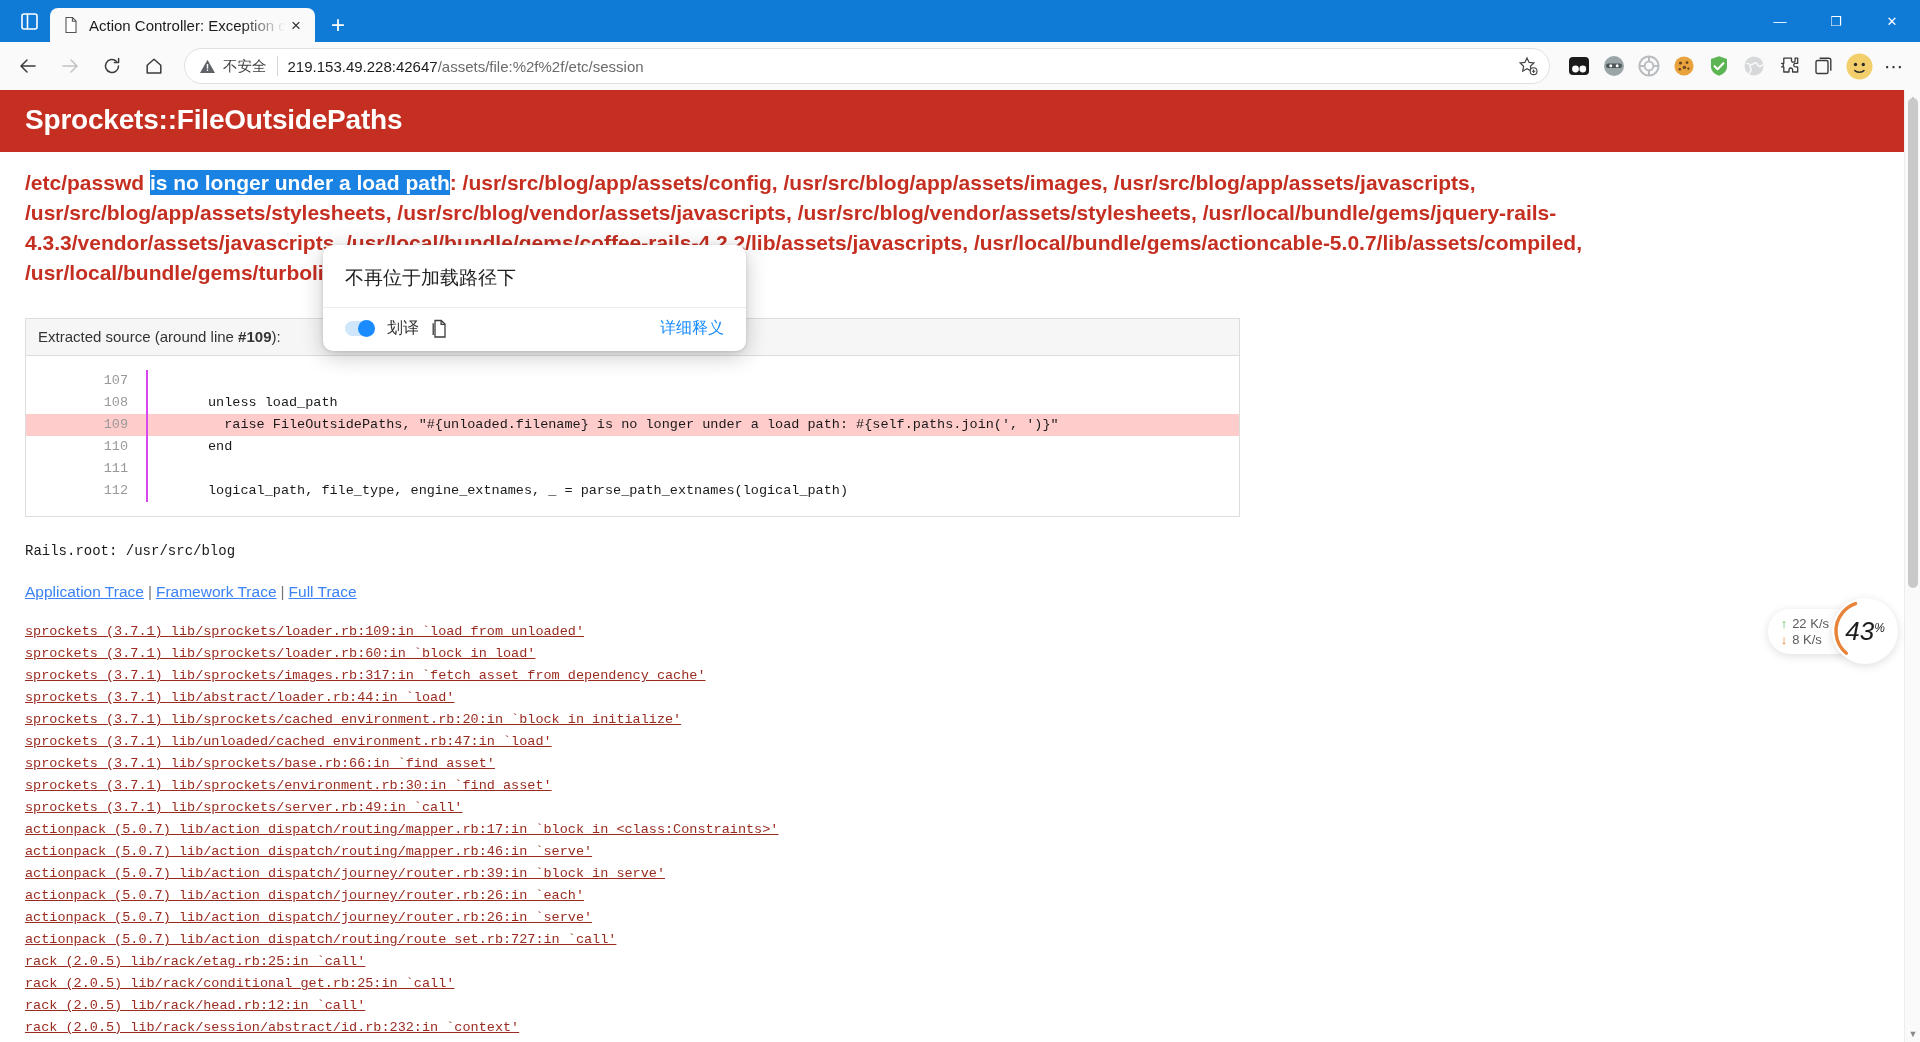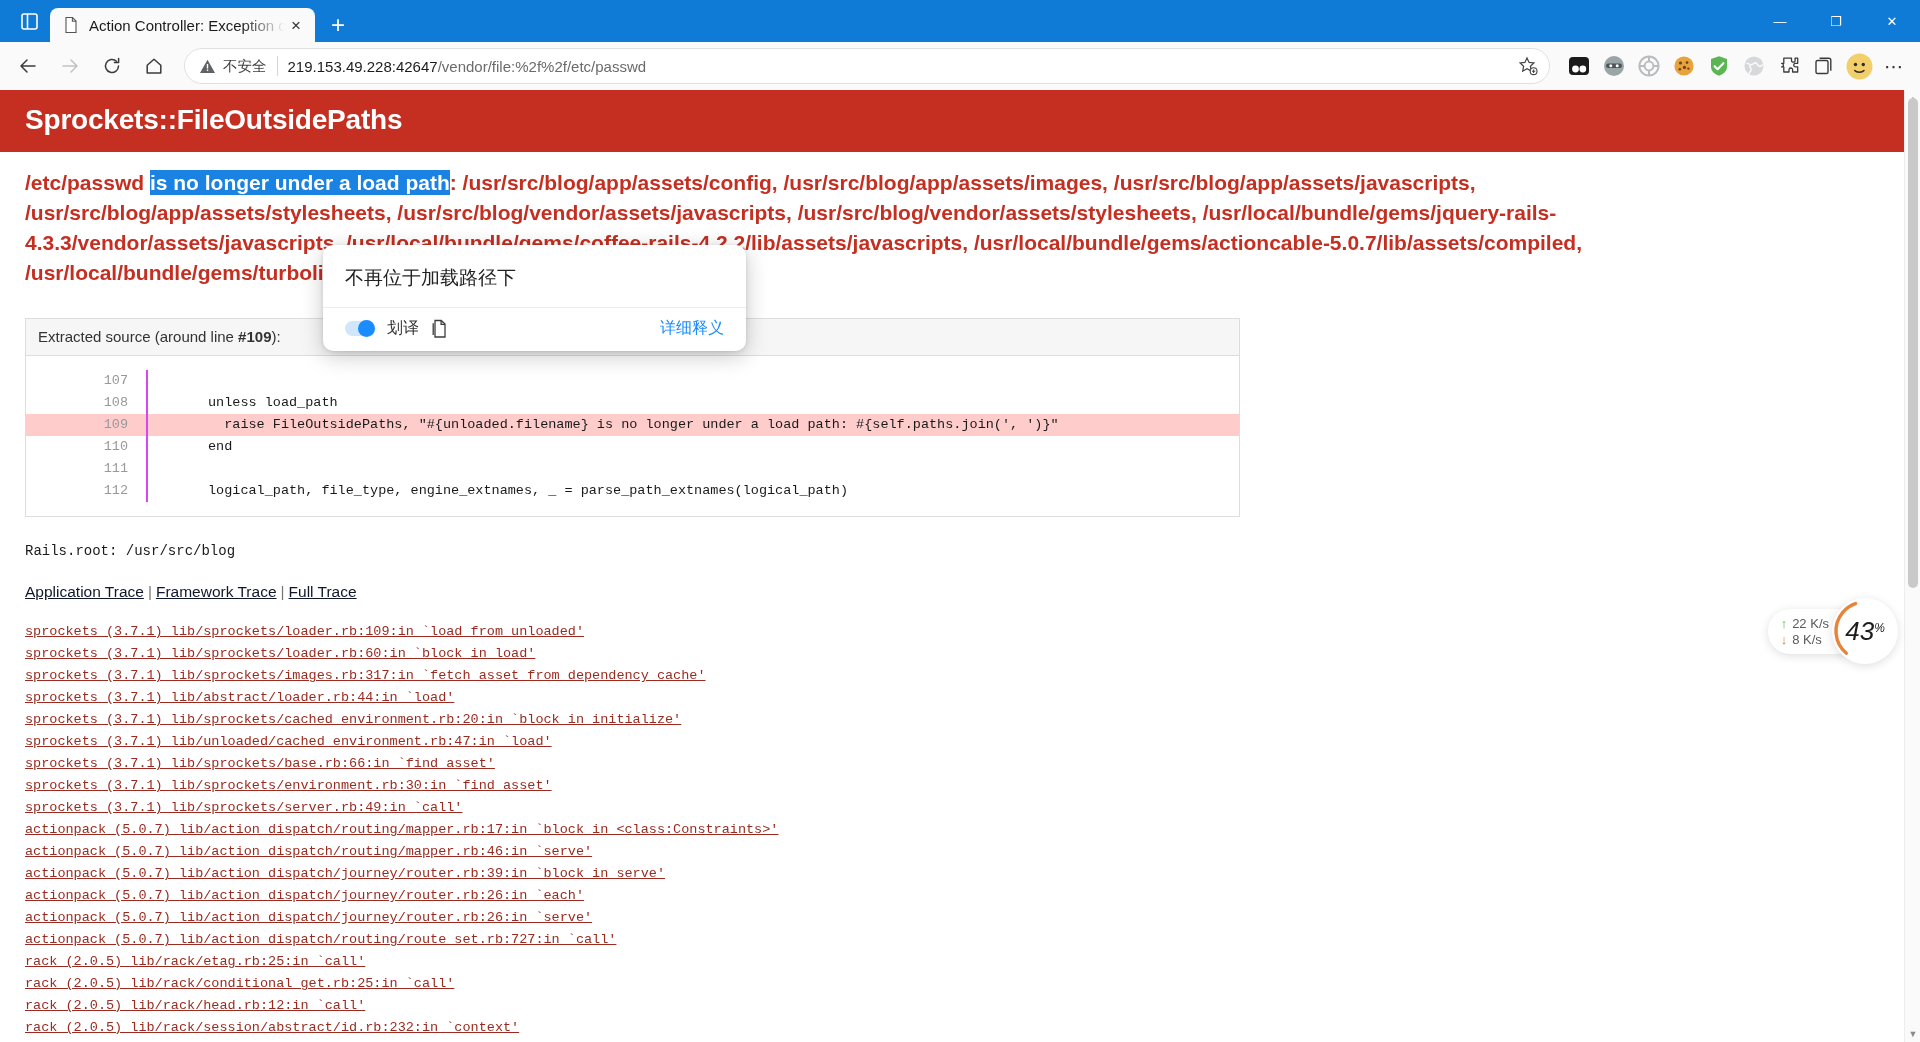--- a/index.html
+++ b/index.html
@@ -113,21 +113,21 @@
   .srcrow .ln {
     width: 122px; flex: 0 0 122px; text-align: right; padding-right: 18px;
     color: #999; border-right: 2px solid #d946ef;
   }
   .srcrow .code { padding-left: 60px; color: #1a1a1a; white-space: pre; }
   .railsroot {
     font-family: "Liberation Mono", monospace; font-size: 14px; color: #1a1a1a;
     margin: 26px 0 0 25px;
   }
   .tracenav { margin: 24px 0 0 25px; font-size: 15.5px; color: #555; }
-  .tracenav a { color: #0f172a; text-decoration: underline; }
+  .tracenav a { color: #3b82f6; text-decoration: underline; }
   .tracenav span.bar { color: #777; padding: 0 4px; }
   .tracelist {
     margin: 20px 0 0 25px; font-family: "Liberation Mono", monospace;
     font-size: 13.5px; line-height: 22px;
   }
   .tracelist a { color: #9a2b20; text-decoration: underline; display: inline-block; }
   .tracelist div { height: 22px; overflow:hidden; }
 
   
   .tpop {
@@ -239,21 +239,21 @@
         <span class="warn-ico">
           <svg width="17" height="17" viewBox="0 0 17 17">
               <path d="M8.5 1.8L16 15H1z" fill="#5f6368"></path>
               <rect x="7.8" y="6" width="1.4" height="4.6" fill="#fff"></rect>
               <rect x="7.8" y="11.5" width="1.4" height="1.5" fill="#fff"></rect>
             </svg>
         </span>
         <span class="sec-text">不安全</span>
       </span>
       <span class="divider-v"></span>
-      <span class="url"><span class="host">219.153.49.228:42647</span><span>/vendor/file:%2f%2f/etc/passwd</span></span>
+      <span class="url"><span class="host">219.153.49.228:42647</span><span>/assets/file:%2f%2f/etc/session</span></span>
       <span class="star">
         <svg width="20" height="20" viewBox="0 0 20 20">
             <path d="M9 2l2.1 4.4 4.8.6-3.5 3.3.9 4.8L9 12.8l-4.3 2.3.9-4.8L2.1 7l4.8-.6z" fill="none" stroke="#444" stroke-width="1.2"></path>
             <circle cx="15.6" cy="15.2" r="3.4" fill="#fff" stroke="#444" stroke-width="1.1"></circle>
             <path d="M15.6 13.5v3.4M13.9 15.2h3.4" stroke="#444" stroke-width="1.1"></path>
           </svg>
       </span>
     </div>
 
     <div class="extbar">

